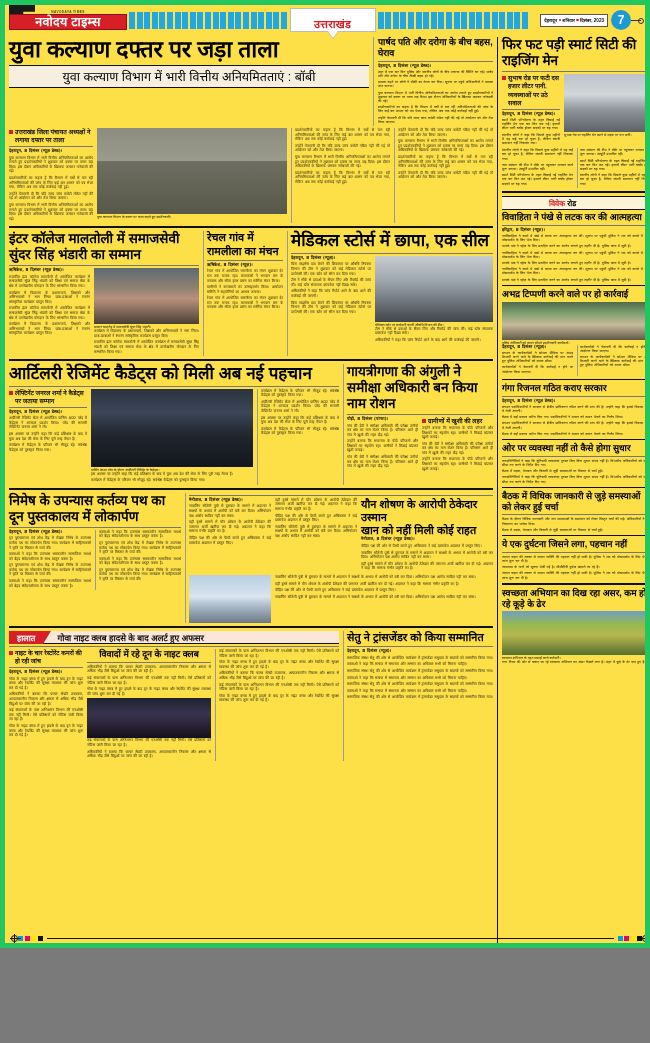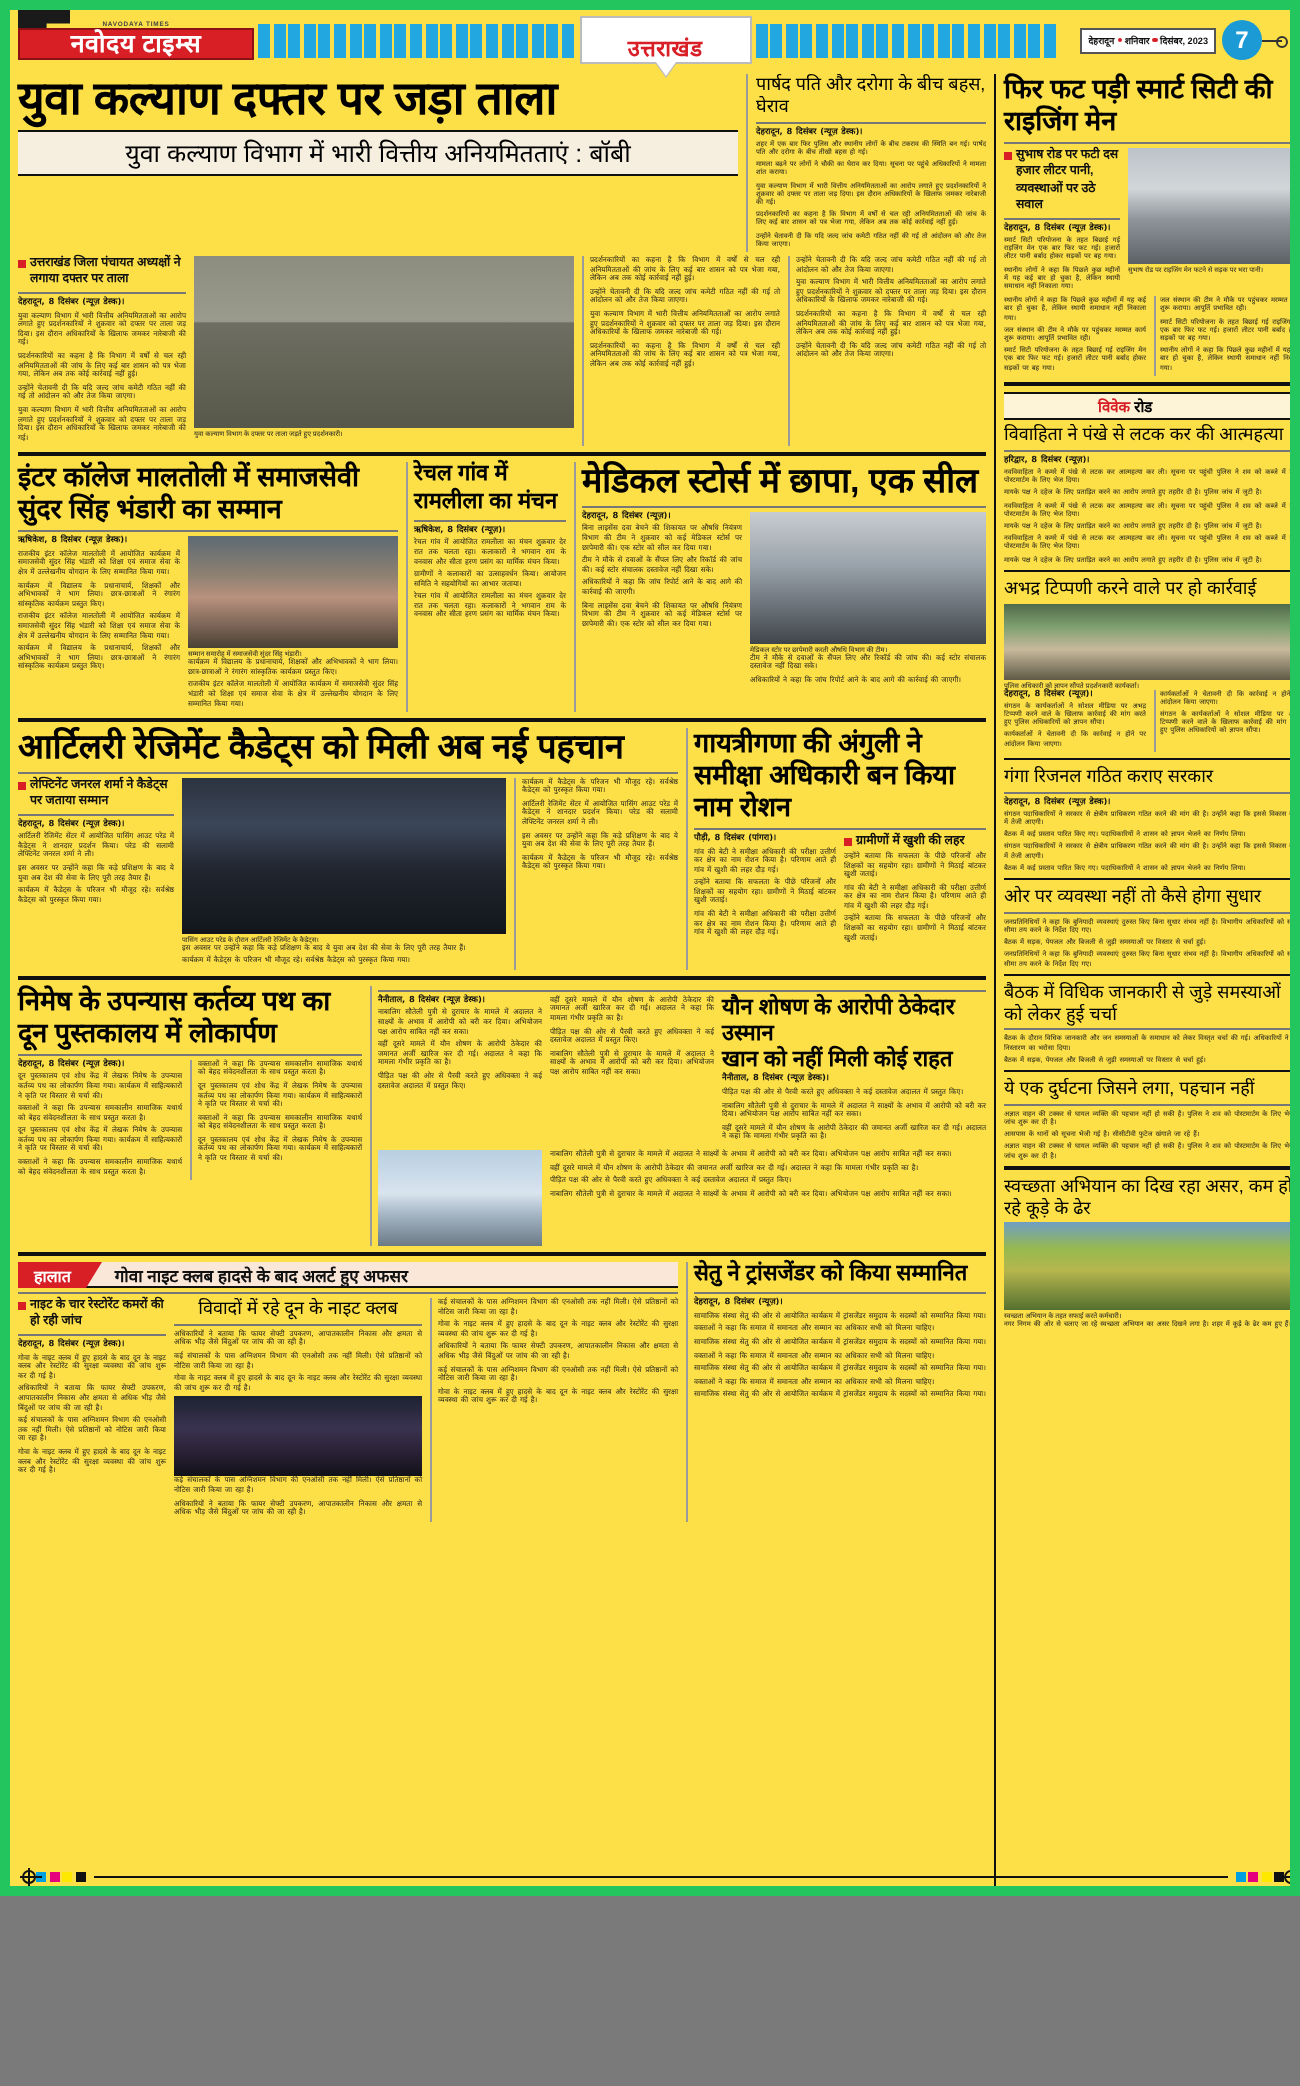--- a/index.html
+++ b/index.html
@@ -53,21 +53,21 @@
   
   .body-wrap{display:flex;padding:0 4px;gap:4px;height:972px;}
   .col-left{width:484px;flex:none;display:flex;flex-direction:column;}
   .col-right{width:154px;flex:none;border-left:1px solid #111;padding-left:4px;}
 
   
   .hl-xl{font-size:23px;font-weight:bold;line-height:1.12;letter-spacing:-.2px;color:#000;}
   .hl-lg{font-size:17px;font-weight:bold;line-height:1.15;color:#000;}
   .hl-md{font-size:13.5px;font-weight:bold;line-height:1.18;color:#000;}
   .hl-sm{font-size:11px;font-weight:bold;line-height:1.2;color:#000;}
-  .hl-xs{font-size:9px;font-weight:normal;line-height:1.2;color:#000;}
+  .hl-xs{font-size:9px;font-weight:bold;line-height:1.2;color:#000;}
 
   .subhead-bar{
     background:#f6efe0;border-top:1px solid #111;border-bottom:1px solid #111;
     font-size:12.5px;font-weight:normal;text-align:center;padding:2px 0;margin:2px 0 3px;
   }
   .rule{height:1px;background:#111;margin:3px 0;}
   .rule-thick{height:2px;background:#111;margin:3px 0;}
   .rule-thin{height:1px;background:#777;margin:2px 0;}
   .vrule{border-left:1px solid #9a9a9a;}
 

